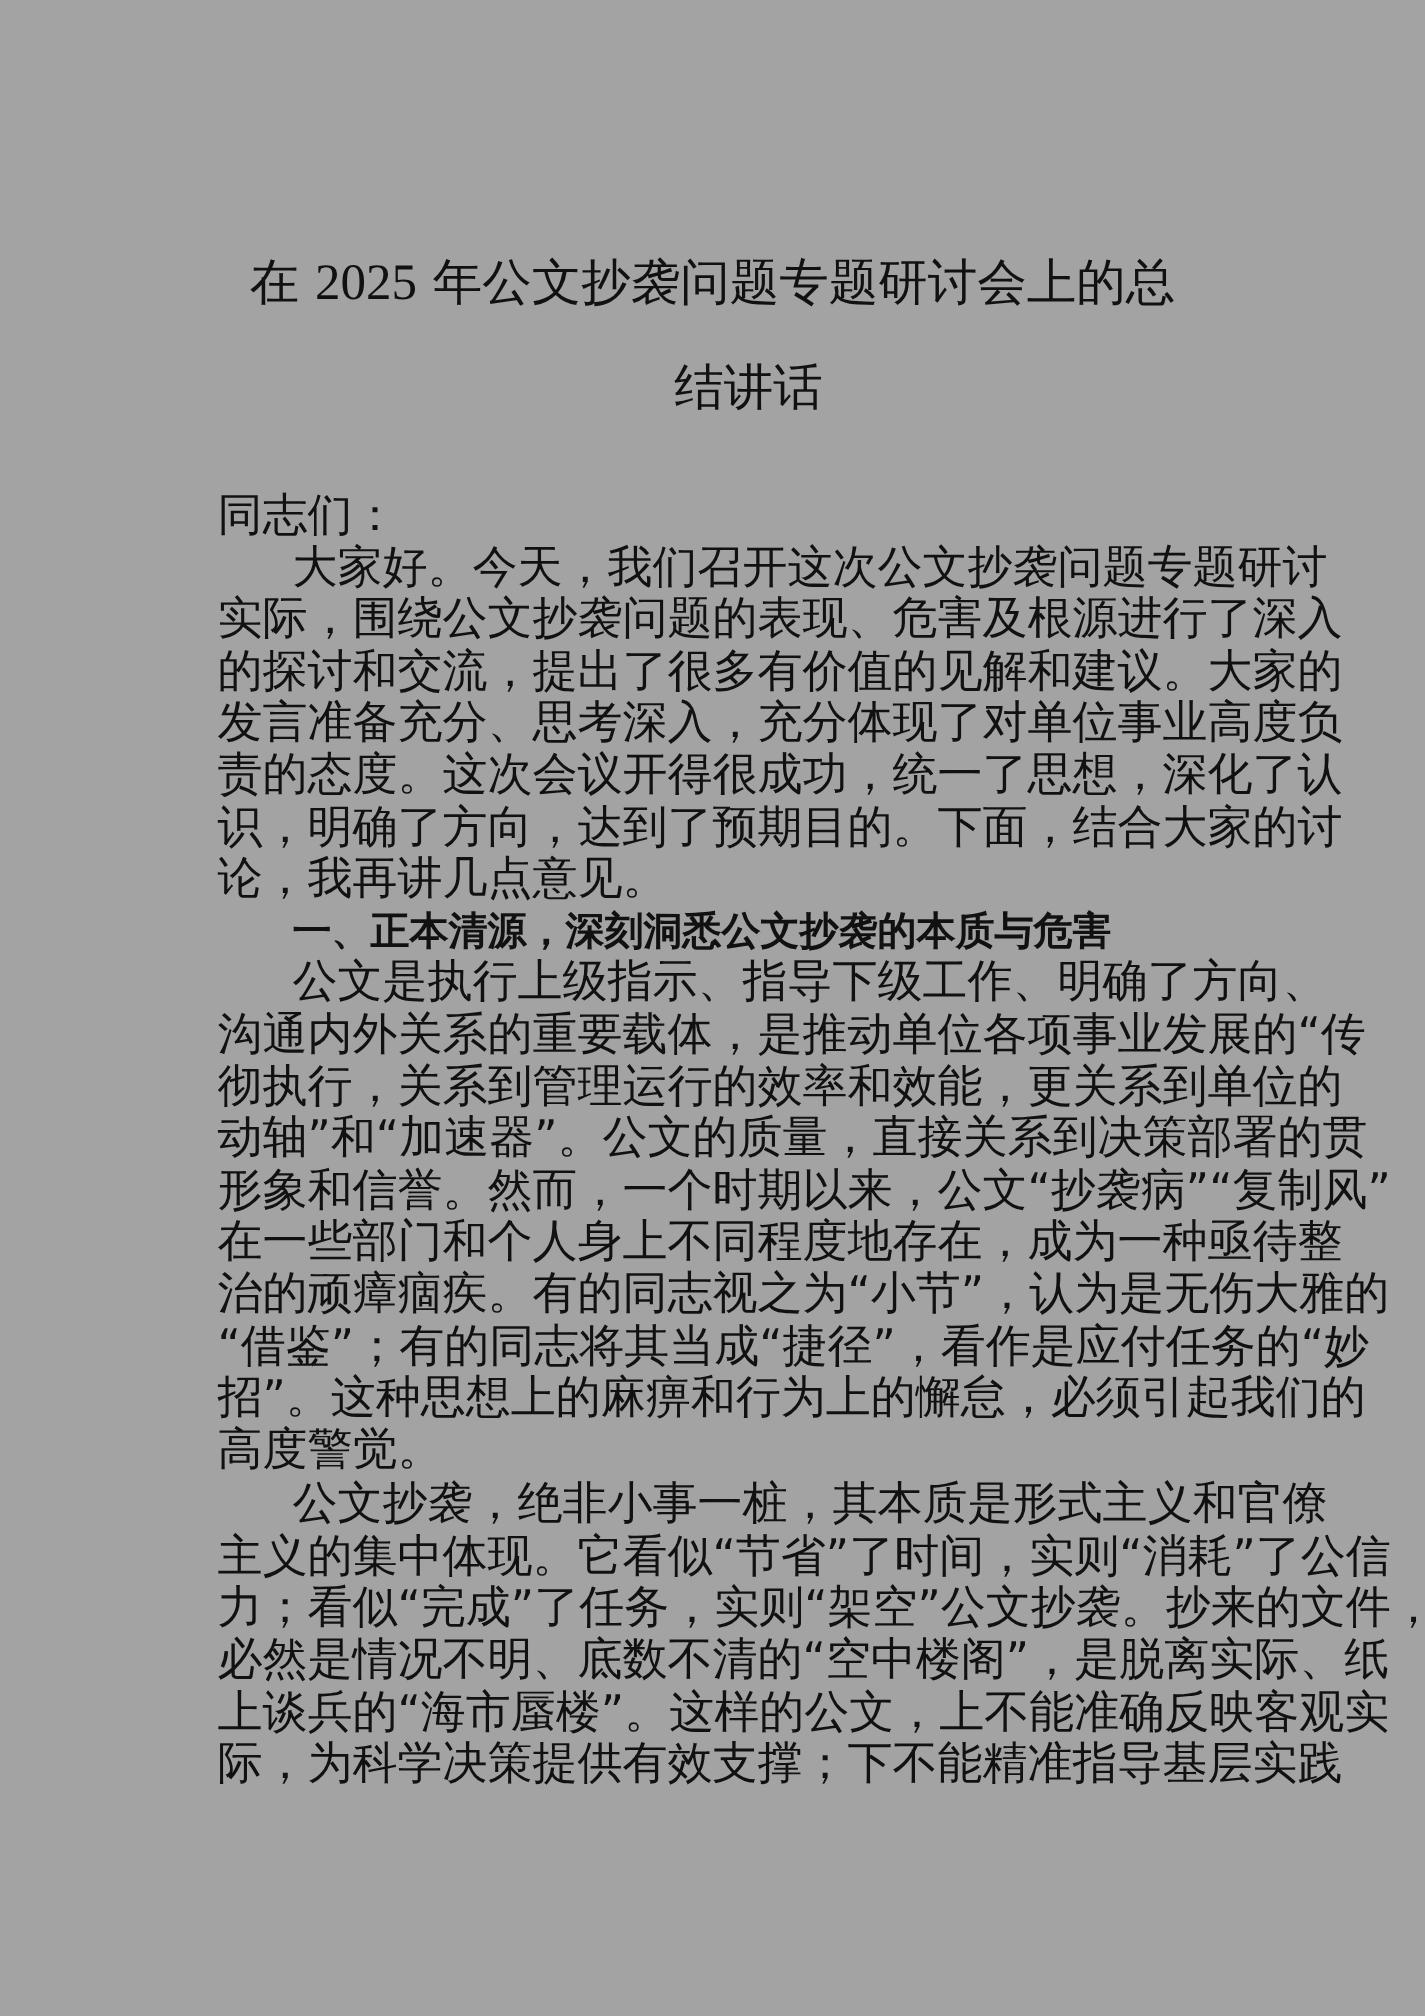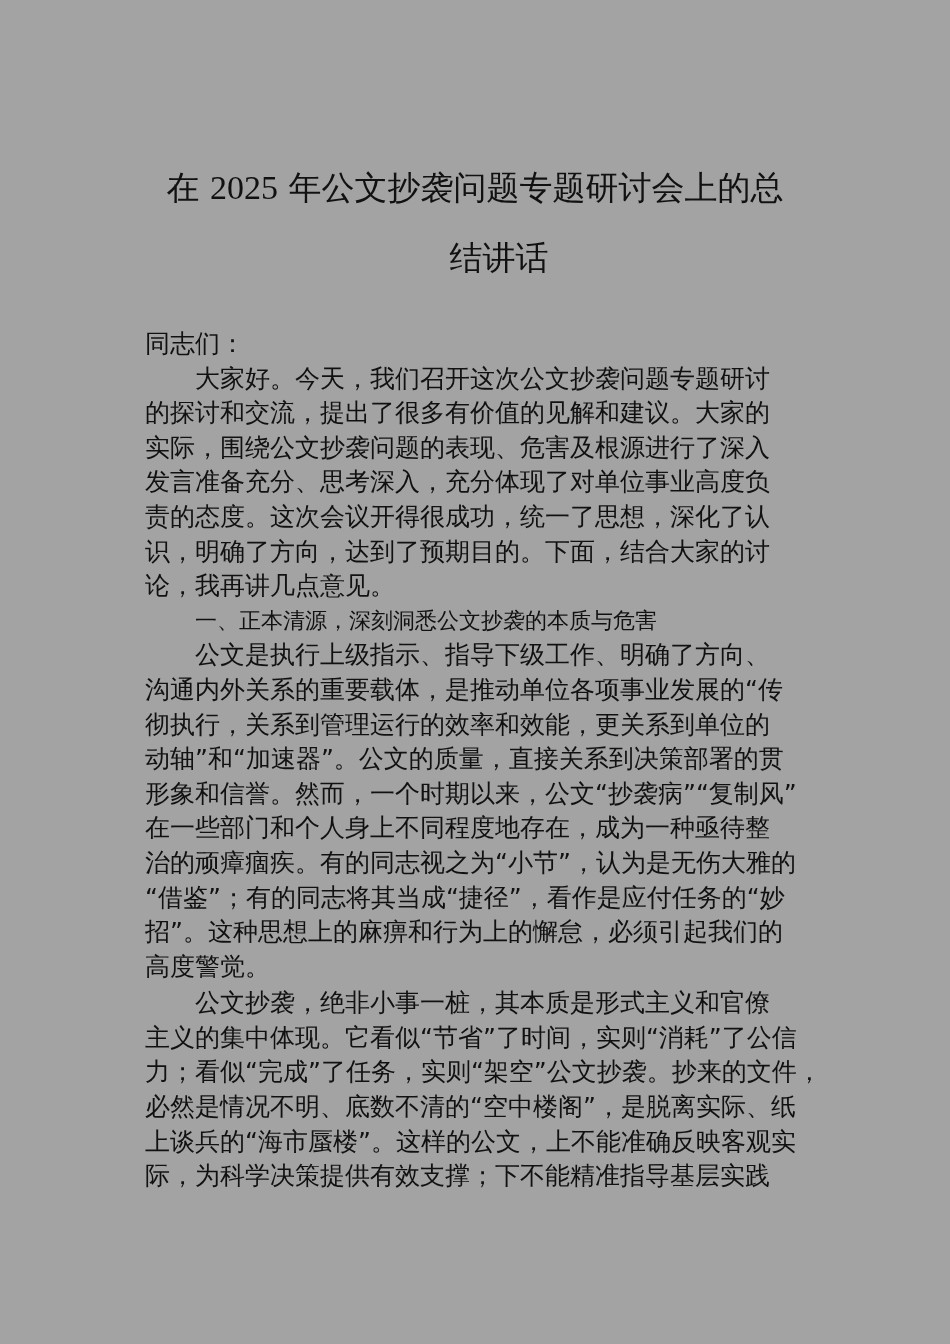--- a/index.html
+++ b/index.html
@@ -5,41 +5,41 @@
     html, body { margin: 0; padding: 0; background: #ffffff; }
     body { width: 950px; height: 1344px; position: relative; overflow: hidden;
            font-family: "DejaVu Sans", sans-serif; color: #111111; }
     .page { position: absolute; left: 0; top: 0; width: 950px; height: 1344px; background: #a3a3a3; }
     .title { position: absolute; left: 0; width: 950px; text-align: center;
              font-size: 33px; line-height: 40px; color: #111; white-space: nowrap; }
     .title .num { font-family: "Liberation Serif", serif; font-size: 34px; }
     .title-1 { top: 168px; }
     .title-2 { top: 238px; padding-left: 24px; }
     .body { position: absolute; left: 145px; top: 327px; width: 700px; }
-    .line { display: block; font-size: 25px; line-height: 34.6px; height: 34.6px;
+    .line { display: block; font-size: 30px; line-height: 34.6px; height: 34.6px;
             white-space: nowrap; color: #111; letter-spacing: 0px; }
     .indent { padding-left: 50px; }
-    .heading { font-weight: normal; font-size: 22px; }
+    .heading { font-weight: bold; font-size: 26px; }
     .gap { height: 2px; display: block; }
   </style>
 </head>
 <body>
 
 <div class="page">
 
   <div class="title title-1"><span>在 </span><span class="num">2025</span><span> 年公文抄袭问题专题研讨会上的总</span></div>
   <div class="title title-2">结讲话</div>
 
   <div class="body">
     <span class="line">同志们：</span>
 
     <div>
       <span class="line indent">大家好。今天，我们召开这次公文抄袭问题专题研讨</span>
+      <span class="line">实际，围绕公文抄袭问题的表现、危害及根源进行了深入</span>
       <span class="line">的探讨和交流，提出了很多有价值的见解和建议。大家的</span>
-      <span class="line">实际，围绕公文抄袭问题的表现、危害及根源进行了深入</span>
       <span class="line">发言准备充分、思考深入，充分体现了对单位事业高度负</span>
       <span class="line">责的态度。这次会议开得很成功，统一了思想，深化了认</span>
       <span class="line">识，明确了方向，达到了预期目的。下面，结合大家的讨</span>
       <span class="line">论，我再讲几点意见。</span>
     </div>
 
     <span class="line indent heading">一、正本清源，深刻洞悉公文抄袭的本质与危害</span>
 
     <div>
       <span class="line indent">公文是执行上级指示、指导下级工作、明确了方向、</span>

